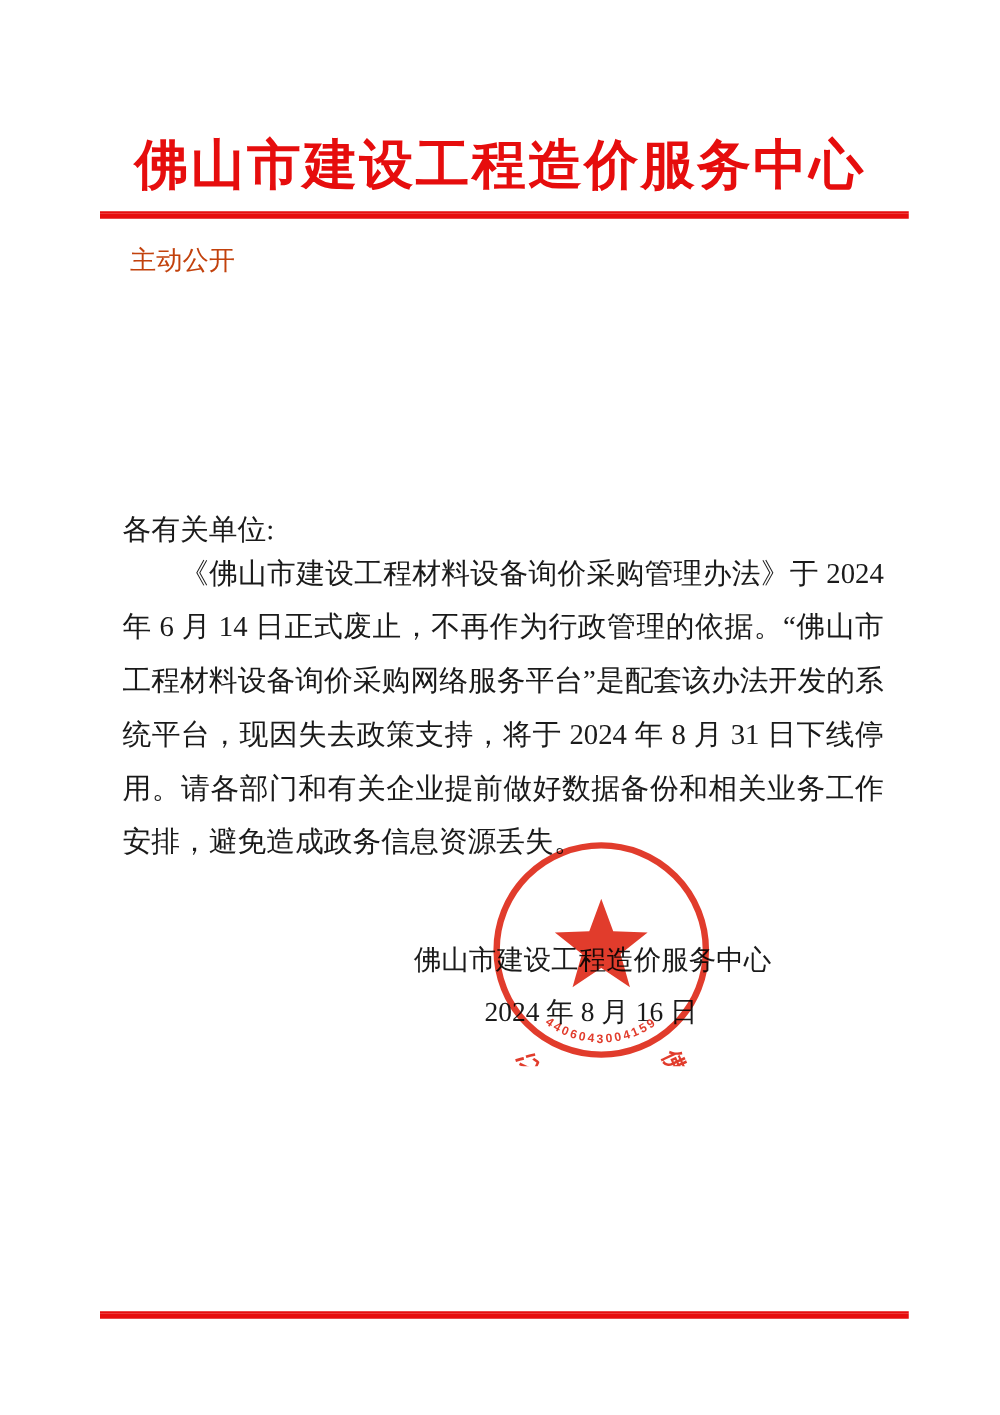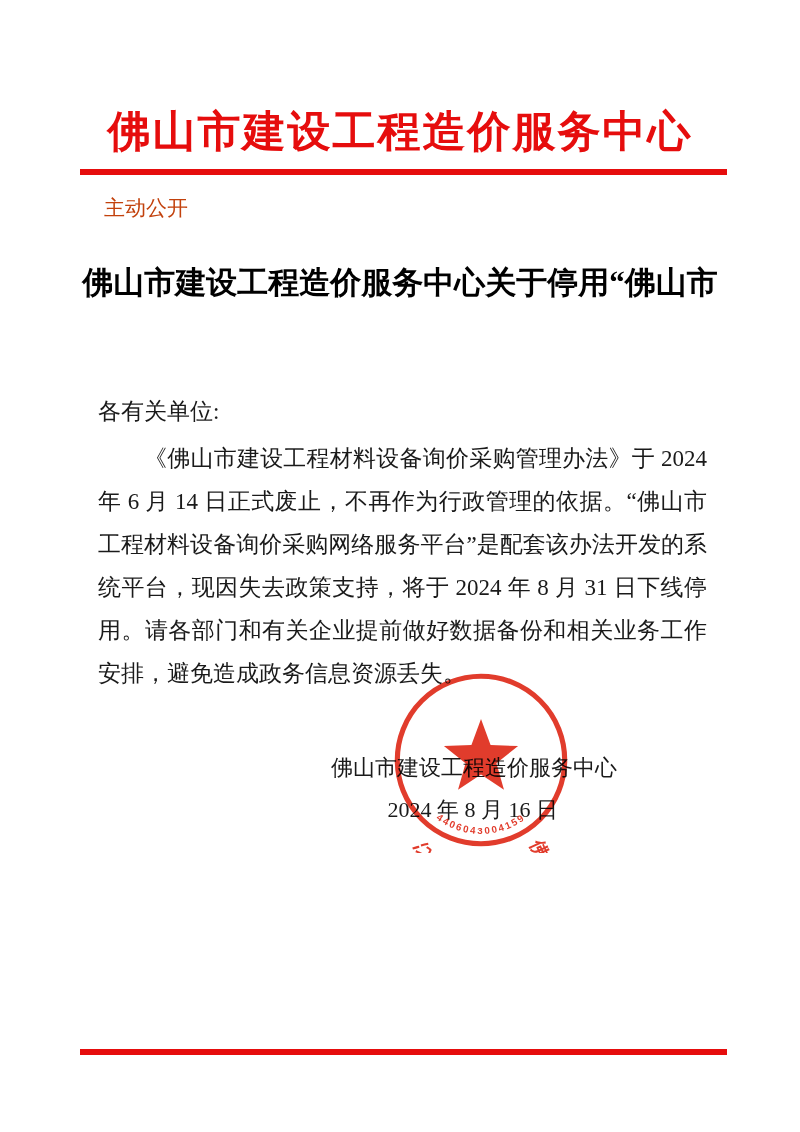--- a/index.html
+++ b/index.html
@@ -38,21 +38,21 @@
     font-size:21px;color:#c2410c;
   }
   .doc-title{
     position:absolute;top:257px;left:55px;right:55px;
     text-align:center;
     font-size:31px;font-weight:bold;
     line-height:51px;
     color:#000;
   }
   .salutation{
-    position:absolute;top:396px;left:98px;
+    position:absolute;top:408px;left:98px;
     font-size:23px;
   }
   .body-paragraph{
     position:absolute;top:437px;left:98px;width:609px;
     font-size:23px;line-height:43px;
     text-align:justify;
     text-indent:46px;
   }
   .signature-name{
     position:absolute;top:753px;left:0;right:183px;
@@ -84,21 +84,20 @@
 </head>
 <body>
 
 <div class="letterhead">佛山市建设工程造价服务中心</div>
 
 <div class="double-rule rule-top"></div>
 
 <div class="disclosure">主动公开</div>
 
 <div class="doc-title">
-  <div>佛山市建设工程造价服务中心关于停用“佛山市</div>
 </div>
 
 <div class="salutation">各有关单位:</div>
 
 <div class="body-paragraph">《佛山市建设工程材料设备询价采购管理办法》于 2024 年 6 月 14 日正式废止，不再作为行政管理的依据。“佛山市工程材料设备询价采购网络服务平台”是配套该办法开发的系统平台，现因失去政策支持，将于 2024 年 8 月 31 日下线停用。请各部门和有关企业提前做好数据备份和相关业务工作安排，避免造成政务信息资源丢失。</div>
 
 <div class="signature-name">佛山市建设工程造价服务中心</div>
 
 <div class="signature-date">2024 年 8 月 16 日</div>
 

